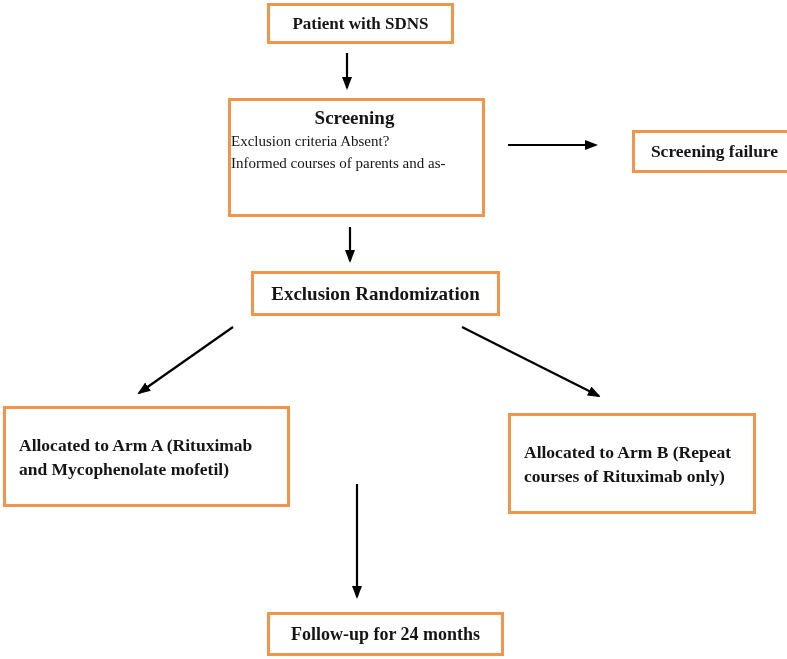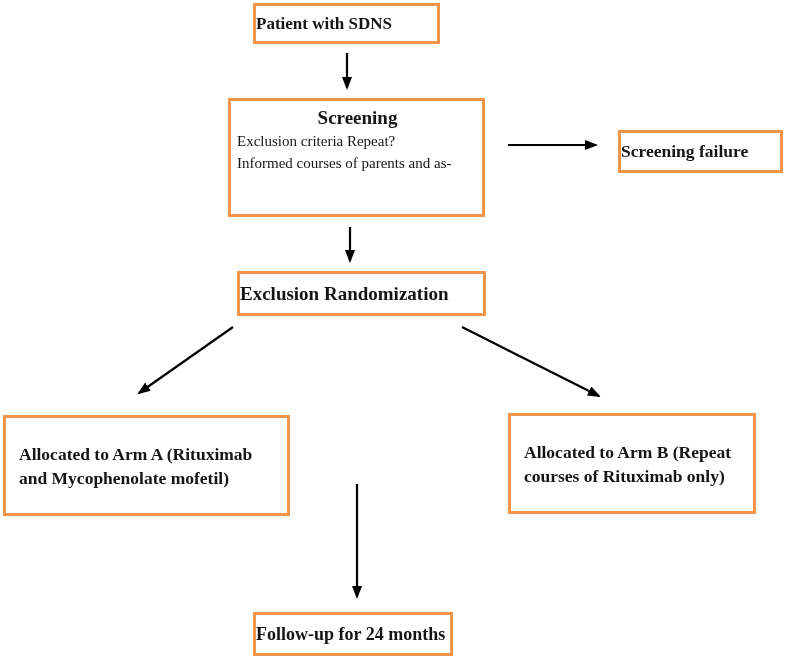--- a/index.html
+++ b/index.html
@@ -22,40 +22,42 @@
   .node {
     position: absolute;
     box-sizing: border-box;
     border: 3px solid var(--border-color);
     background: #ffffff;
     z-index: 2;
   }
   .node.center {
     display: flex;
     align-items: center;
+    justify-content: center;
     text-align: center;
+    margin-left: 14px;
   }
   .node.leftalign {
     display: flex;
     align-items: center;
     justify-content: flex-start;
     text-align: left;
   }
   .bold { font-weight: bold; }
 
   .node-patient        { left: 253px; top: 3px;   width: 187px; height: 41px; font-size: 17px; }
-  .node-screening      { left: 228px; top: 98px;  width: 257px; height: 119px; padding: 5px 4px 0 6px; }
+  .node-screening      { left: 228px; top: 98px;  width: 257px; height: 119px; padding: 5px 4px 0 0; }
   .screening-title     { text-align: center; font-weight: bold; font-size: 19px; line-height: 24px; }
   .screening-line      { font-size: 15px; line-height: 22px; white-space: nowrap; }
   .node-failure        { left: 618px; top: 130px; width: 165px; height: 43px; font-size: 17.5px; }
   .node-randomization  { left: 237px; top: 271px; width: 249px; height: 45px; font-size: 19px; }
   .node-arm            { width: 287px; height: 101px; font-size: 17.5px; line-height: 24px; padding: 0 10px 0 13px; }
-  .node-arm-a          { left: 3px;   top: 415px; }
+  .node-arm-a          { left: 3px;   top: 406px; }
   .node-arm-b          { left: 508px; top: 413px; width: 248px; }
-  .node-followup       { left: 253px; top: 612px; width: 200px; height: 44px; font-size: 18px; }
+  .node-followup       { left: 253px; top: 612px; width: 237px; height: 44px; font-size: 18px; }
 </style>
 </head>
 <body>
 
 <div class="canvas">
 
   <svg class="arrows" viewBox="0 0 787 659" xmlns="http://www.w3.org/2000/svg">
     <defs>
       <marker id="ah" markerUnits="userSpaceOnUse" markerWidth="14" markerHeight="12" refX="11" refY="5" orient="auto">
         <polygon points="0 0, 13 5, 0 10" fill="#000000"></polygon>
@@ -68,21 +70,21 @@
     <line x1="462" y1="327" x2="599" y2="396" stroke="#000" stroke-width="2.2" marker-end="url(#ah)"></line>
     <line x1="357" y1="484" x2="357" y2="597" stroke="#000" stroke-width="2.2" marker-end="url(#ah)"></line>
   </svg>
 
   <div class="node node-patient center bold">
     <span>Patient with SDNS</span>
   </div>
 
   <div class="node node-screening">
     <div class="screening-title">Screening</div>
-    <div class="screening-line">Exclusion criteria Repeat?</div>
+    <div class="screening-line">Exclusion criteria Absent?</div>
     <div class="screening-line">Informed courses of parents and as-</div>
   </div>
 
   <div class="node node-failure center bold">
     <span>Screening failure</span>
   </div>
 
   <div class="node node-randomization center bold">
     <span>Exclusion Randomization</span>
   </div>

